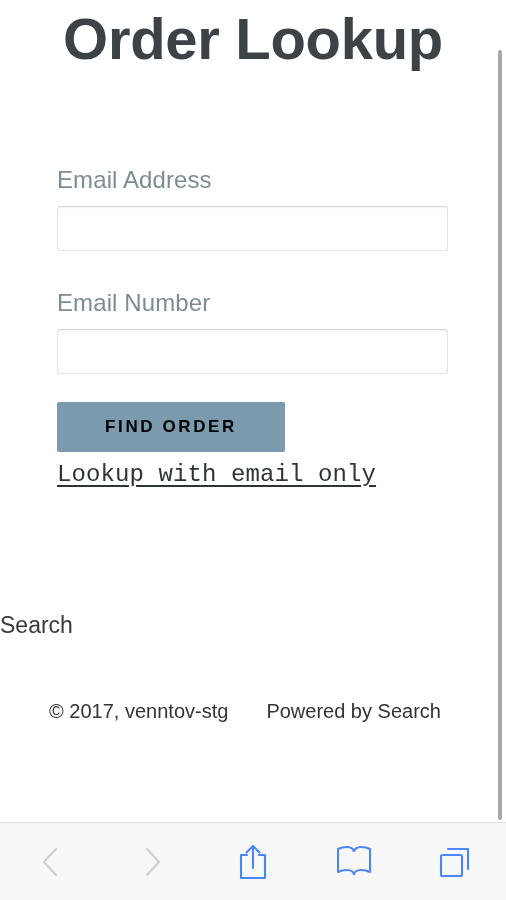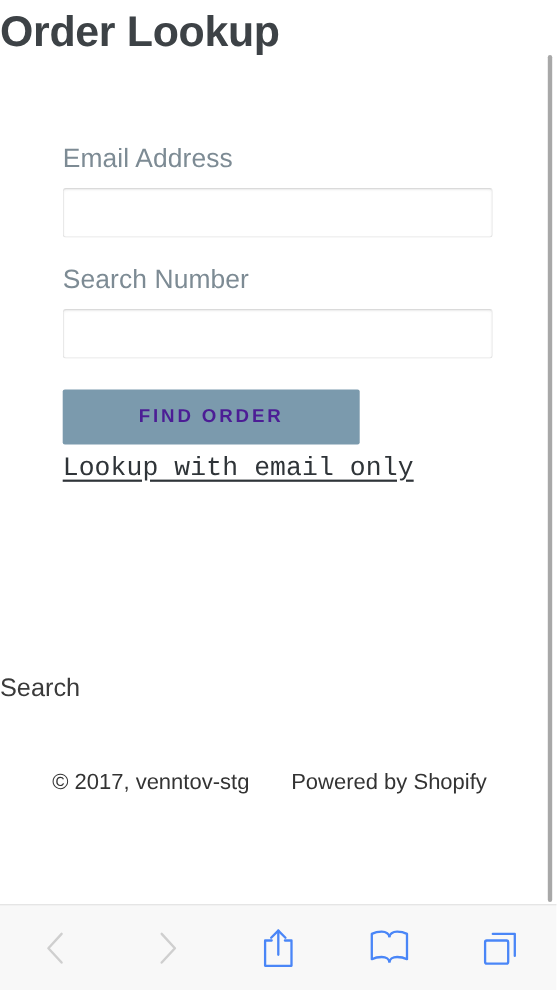--- a/index.html
+++ b/index.html
@@ -22,42 +22,43 @@
     position: absolute;
     left: 0;
     top: 0;
     width: 506px;
     height: 822px;
     background: #ffffff;
     overflow: hidden;
   }
 
   .page-title {
-    font-size: 39px;
+    font-size: 58px;
     font-weight: bold;
     color: #3d4246;
-    text-align: left;
+    text-align: center;
     letter-spacing: -0.3px;
     line-height: 1;
     margin-top: 10px;
   }
 
   .form-area {
     position: absolute;
     left: 57px;
     top: 128px;
     width: 391px;
   }
 
   .field-label {
     font-size: 24px;
     color: #7d8b94;
     line-height: 34px;
     font-weight: normal;
     letter-spacing: 0.1px;
+    margin-top: 35px;
   }
 
   .text-input {
     display: block;
     width: 391px;
     height: 45px;
     margin-top: 9px;
     background: #ffffff;
     border: 1px solid #e4e4e4;
     border-top: 1px solid #d6d6d6;
@@ -67,27 +68,27 @@
     font-family: "Liberation Sans", sans-serif;
     color: #444;
     padding: 0 10px;
     outline: none;
   }
 
   .field-block + .field-block { margin-top: 22px; }
 
   .find-order-button {
     display: block;
-    width: 270px;
+    width: 228px;
     height: 50px;
     margin-top: 28px;
     background: #7b9aad;
     border: none;
     border-radius: 2px;
-    color: #4c1d95;
+    color: #000000;
     font-family: "Liberation Sans", sans-serif;
     font-size: 17px;
     font-weight: bold;
     letter-spacing: 2.6px;
     text-transform: uppercase;
     cursor: pointer;
   }
 
   .email-only-link {
     display: inline-block;
@@ -178,36 +179,36 @@
   <h1 class="page-title">Order Lookup</h1>
 
   <div class="form-area">
 
     <div class="field-block">
       <div class="field-label">Email Address</div>
       <input class="text-input" type="text" placeholder="" style="">
     </div>
 
     <div class="field-block">
-      <div class="field-label">Search Number</div>
+      <div class="field-label">Email Number</div>
       <input class="text-input" type="text" placeholder="" style="">
     </div>
 
     <button class="find-order-button">FIND ORDER</button>
 
     <div>
       <a class="email-only-link">Lookup with email only</a>
     </div>
   </div>
 
   <div class="search-link">Search</div>
 
   <div class="site-footer">
     <span class="footer-copy">© 2017, venntov-stg</span>
-    <span class="footer-powered">Powered by Shopify</span>
+    <span class="footer-powered">Powered by Search</span>
   </div>
 
   <div class="page-scrollbar-track">
     <div class="page-scrollbar-thumb"></div>
   </div>
 </div>
 
 <div class="browser-toolbar">
 
   <button class="toolbar-btn">

